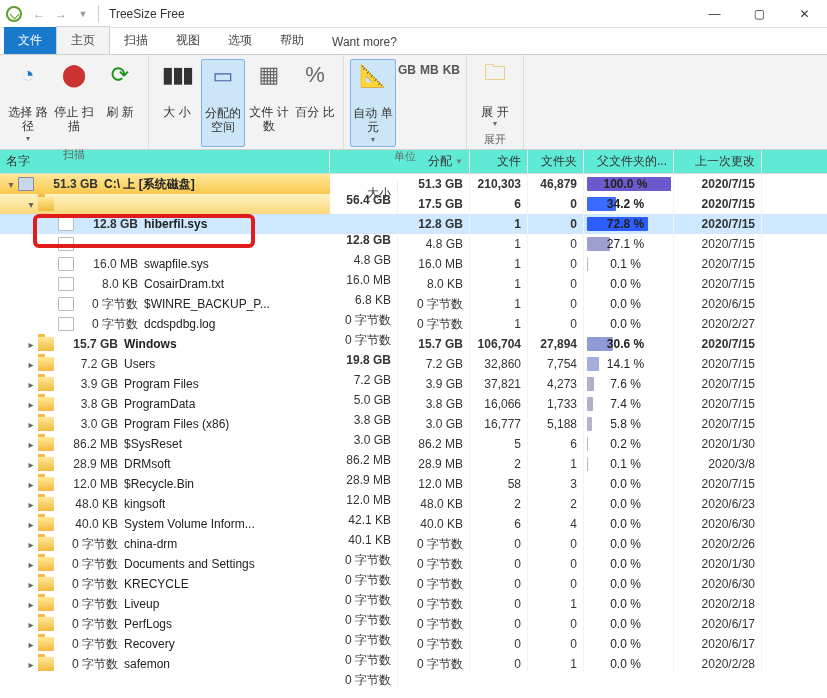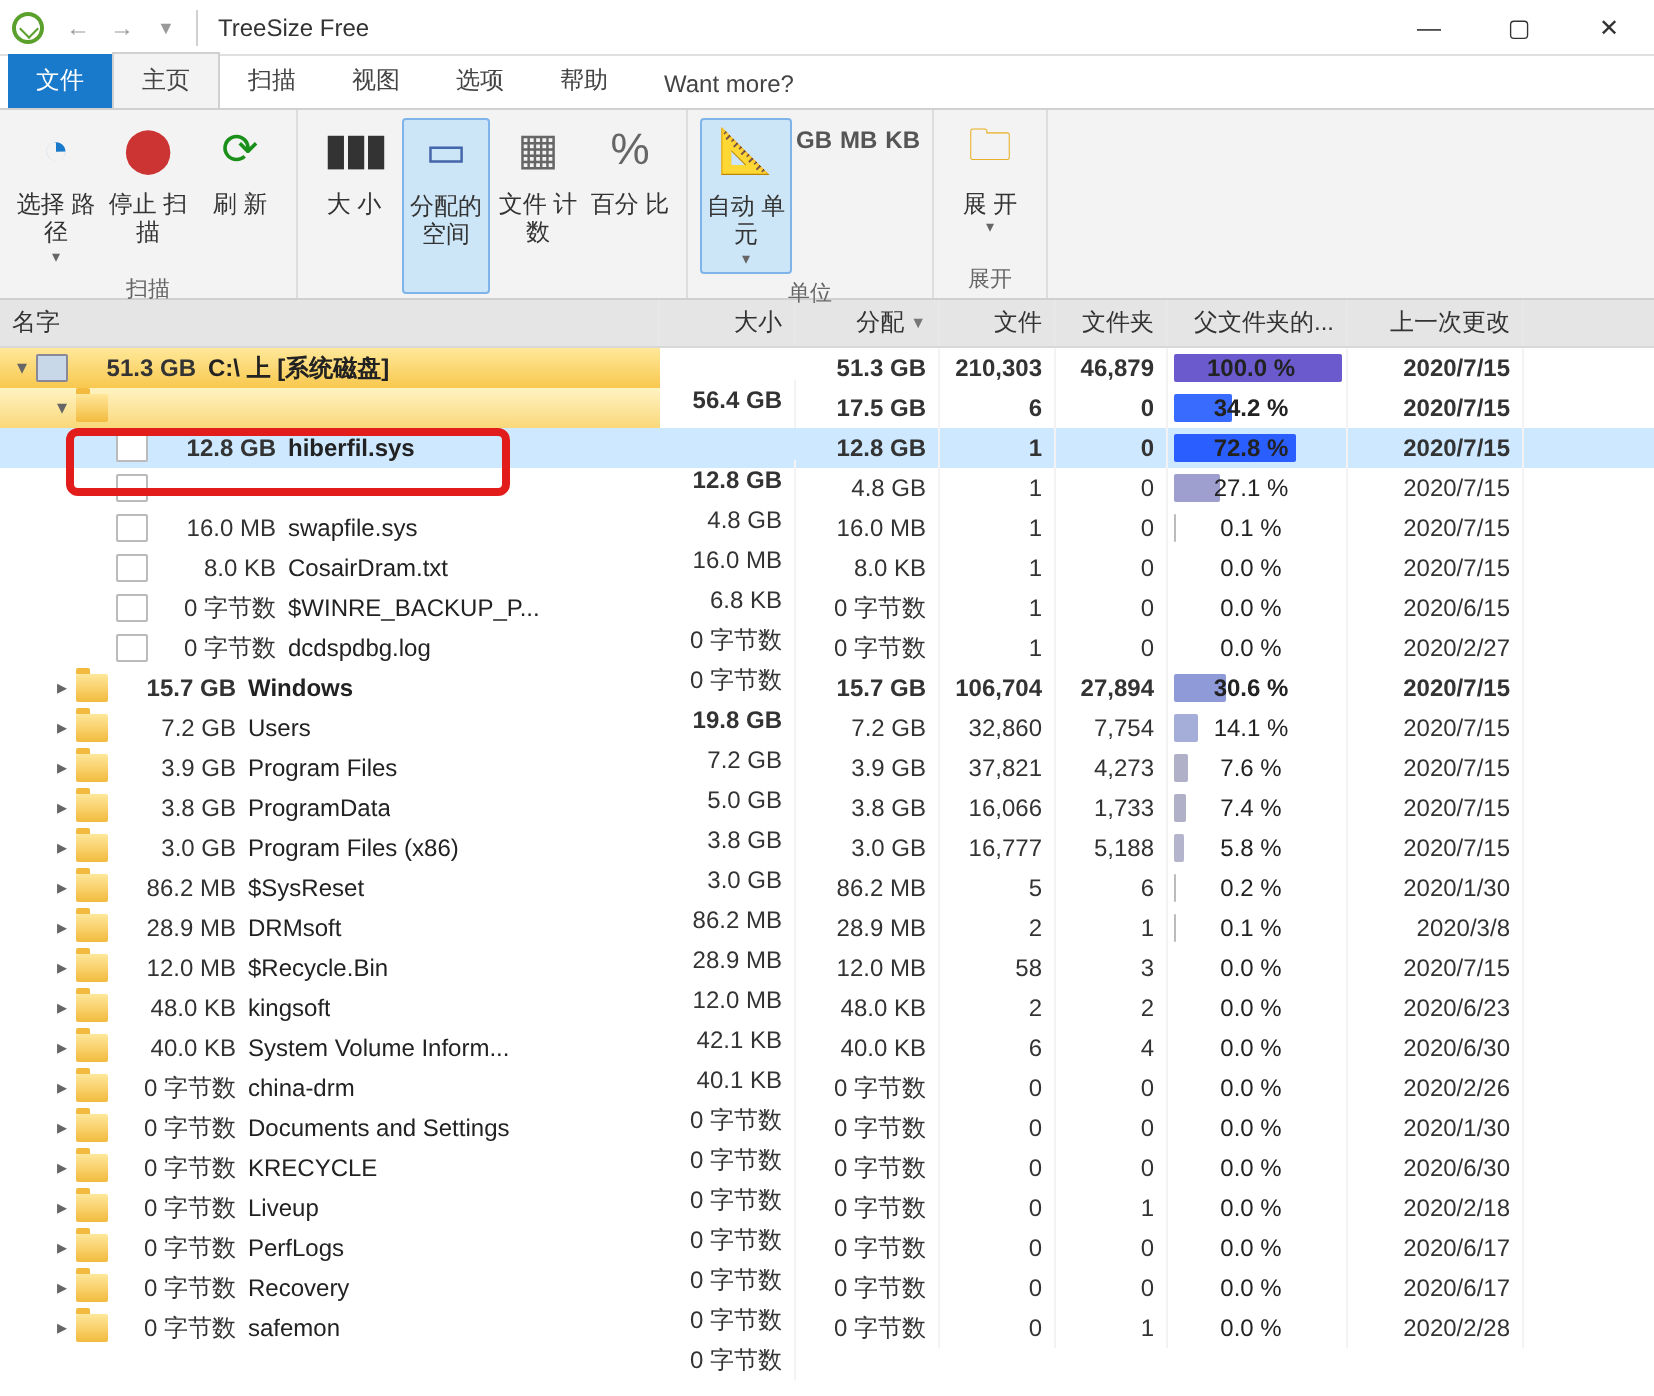--- a/index.html
+++ b/index.html
@@ -22,37 +22,37 @@
 .menutabs .tab.active { background:#f3f3f3; border:1px solid #d0d0d0; border-bottom:none; }
 
 
 .ribbon { background:#f3f3f3; border-top:1px solid #d0d0d0; border-bottom:1px solid #d0d0d0; height:96px; display:flex; }
 .rgroup { border-right:1px solid #ddd; padding:4px 6px 2px; display:flex; flex-direction:column; justify-content:space-between; }
 .rgroup .btns { display:flex; gap:2px; flex:1; }
 .rgroup .glabel { text-align:center; color:#666; font-size:11px; padding-top:2px; }
 .rbtn { width:44px; display:flex; flex-direction:column; align-items:center; padding:2px 2px; cursor:pointer; border-radius:2px; }
 .rbtn.active { background:#cde6f7; border:1px solid #7eb4ea; }
 .rbtn .ico { width:28px; height:28px; display:flex; align-items:center; justify-content:center; font-size:22px; }
-.rbtn .lbl { text-align:center; line-height:1.2; color:#333; margin-top:6px; }
+.rbtn .lbl { text-align:center; line-height:1.2; color:#333; margin-top:16px; }
 .rbtn .drop { font-size:8px; color:#666; }
 .unit-side { display:flex; flex-direction:row; gap:4px; padding-top:4px; font-size:11px; color:#555; font-weight:bold;}
 
 
 .ico-disk { color:#1979ca; }
 .ico-stop { color:#c33; }
 .ico-refresh { color:#1a8f1a; }
 .ico-bars { letter-spacing:-2px; color:#333;}
 .ico-hd { color:#46a; }
 .ico-grid { color:#666; }
 .ico-pct { color:#666; }
 .ico-ruler { color:#46a; }
 .ico-folder { color:#e8b028; }
 
 
-.colhdr { height:24px; border-bottom:1px solid #d8d8d8; display:flex; align-items:flex-end; background:#e5e5e5; }
+.colhdr { height:24px; border-bottom:1px solid #d8d8d8; display:flex; align-items:flex-start; background:#5eead4; }
 .colhdr .hc { border-right:1px solid #e8e8e8; padding:0 6px; color:#333; height:100%; display:flex; align-items:center; justify-content:flex-end; cursor:pointer; }
 .colhdr .hc.left { justify-content:flex-start; }
 .colhdr .hc .sort { font-size:8px; margin-left:3px; color:#777;}
 
 
 .tree { overflow:auto; height:524px; }
 .row { height:20px; display:flex; align-items:center; position:relative; }
 .row.sel { background:#cde8ff; }
 .row.hdrrow .namecol { background:linear-gradient(#ffe89a,#f8c84e); }
 .row.hdrrow.sub .namecol { background:linear-gradient(#fff3c2,#fad87a); }

